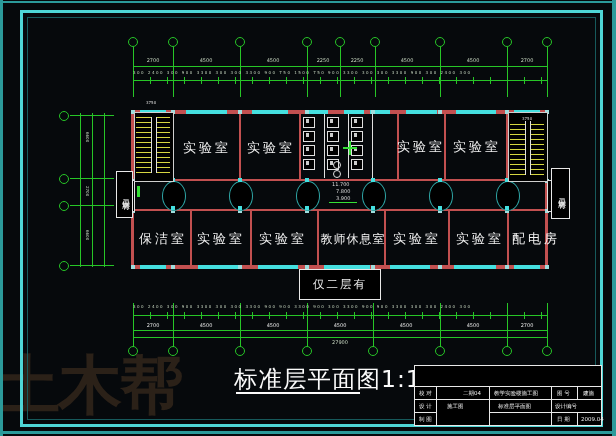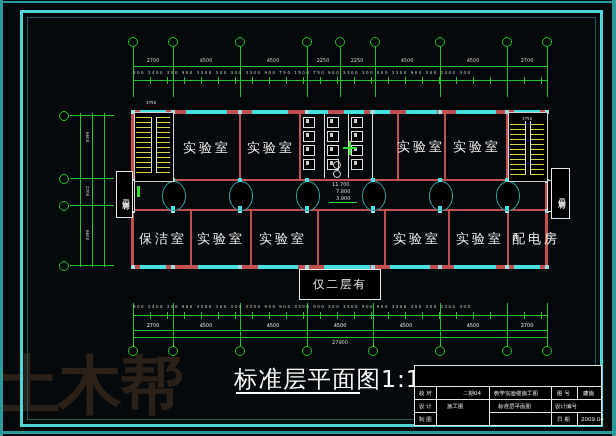--- a/index.html
+++ b/index.html
@@ -243,20 +243,21 @@
     </div>
 
   <span class="rm" style="left:207px;top:139px;">实验室</span>
   <span class="rm" style="left:271px;top:139px;">实验室</span>
   <span class="rm" style="left:421px;top:138px;">实验室</span>
   <span class="rm" style="left:477px;top:138px;">实验室</span>
 
   <span class="rm" style="left:163px;top:230px;">保洁室</span>
   <span class="rm" style="left:221px;top:230px;">实验室</span>
   <span class="rm" style="left:283px;top:230px;">实验室</span>
+  <span class="rm" style="left:353px;top:231px;font-size:12px;letter-spacing:1px;">教师休息室</span>
   <span class="rm" style="left:417px;top:230px;">实验室</span>
   <span class="rm" style="left:480px;top:230px;">实验室</span>
   <span class="rm" style="left:536px;top:230px;">配电房</span>
 
   <span class="abs" style="left:332px;top:181px;font-size:5px;color:#ddd;z-index:4;">11.700</span>
   <span class="abs" style="left:336px;top:188px;font-size:5px;color:#ddd;z-index:4;">7.800</span>
   <span class="abs" style="left:336px;top:195px;font-size:5px;color:#ddd;z-index:4;">3.900</span>
   <div class="abs" style="left:329px;top:202px;width:28px;height:1px;background:#35e035;z-index:4;"></div>
 
   <div class="abs" style="left:299px;top:269px;width:80px;height:29px;border:1.5px solid #e8e8e8;background:#000;

